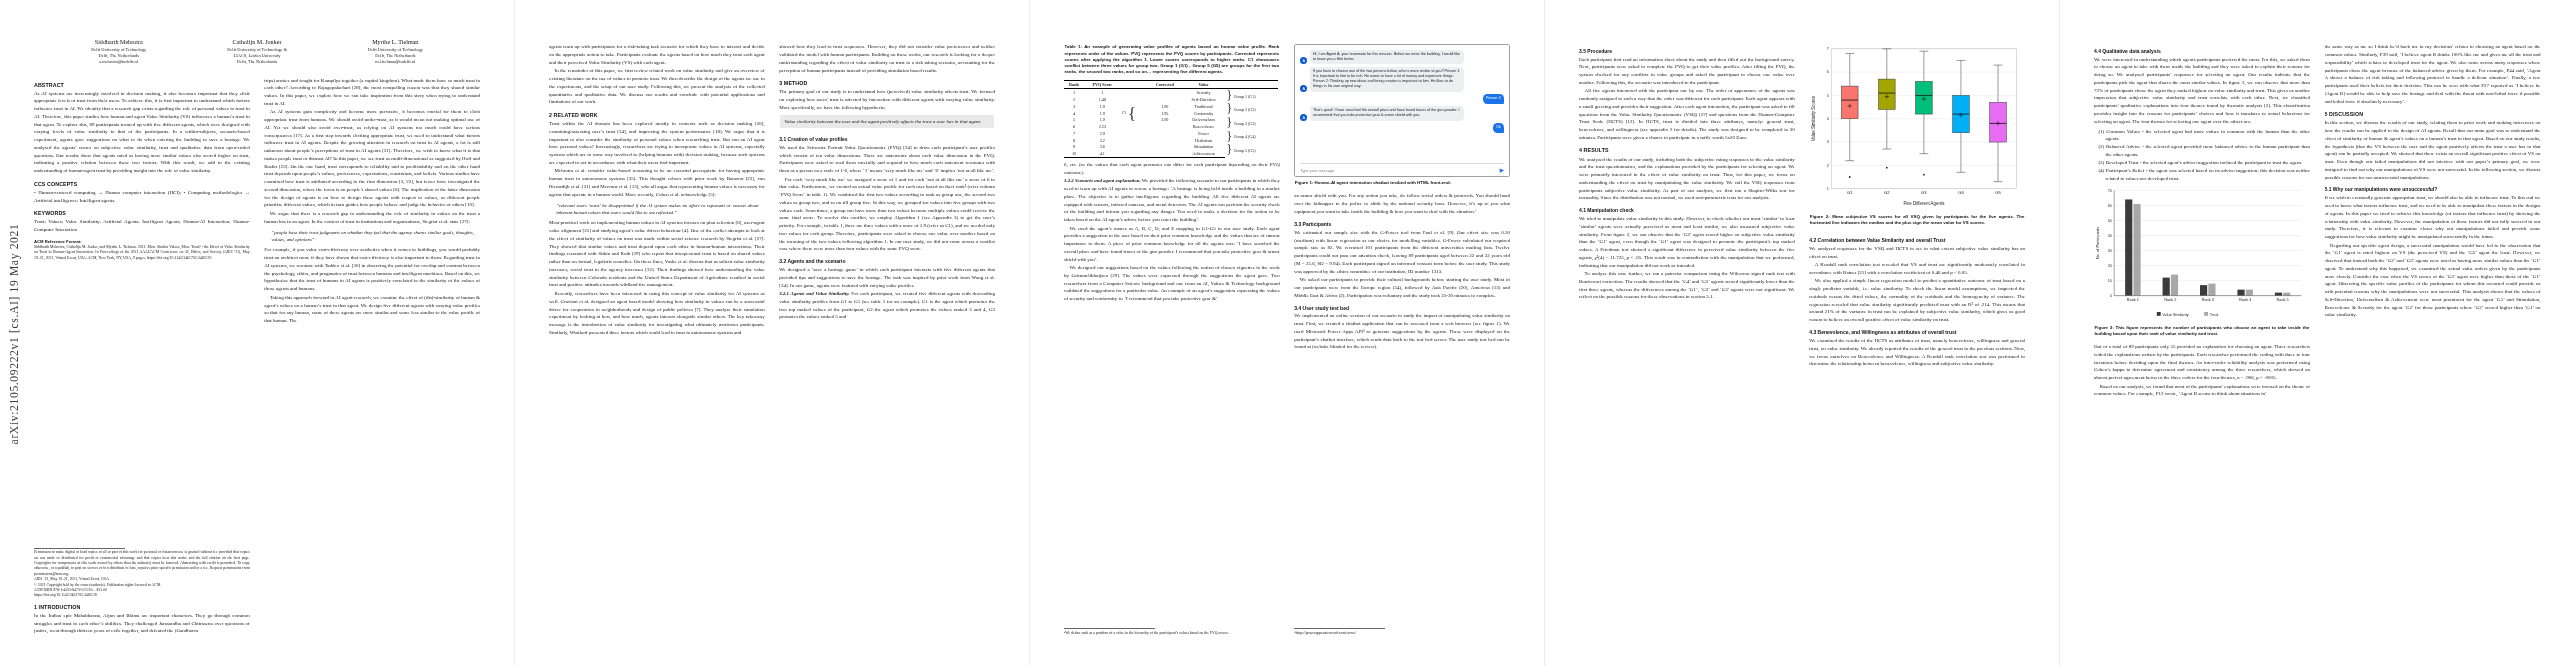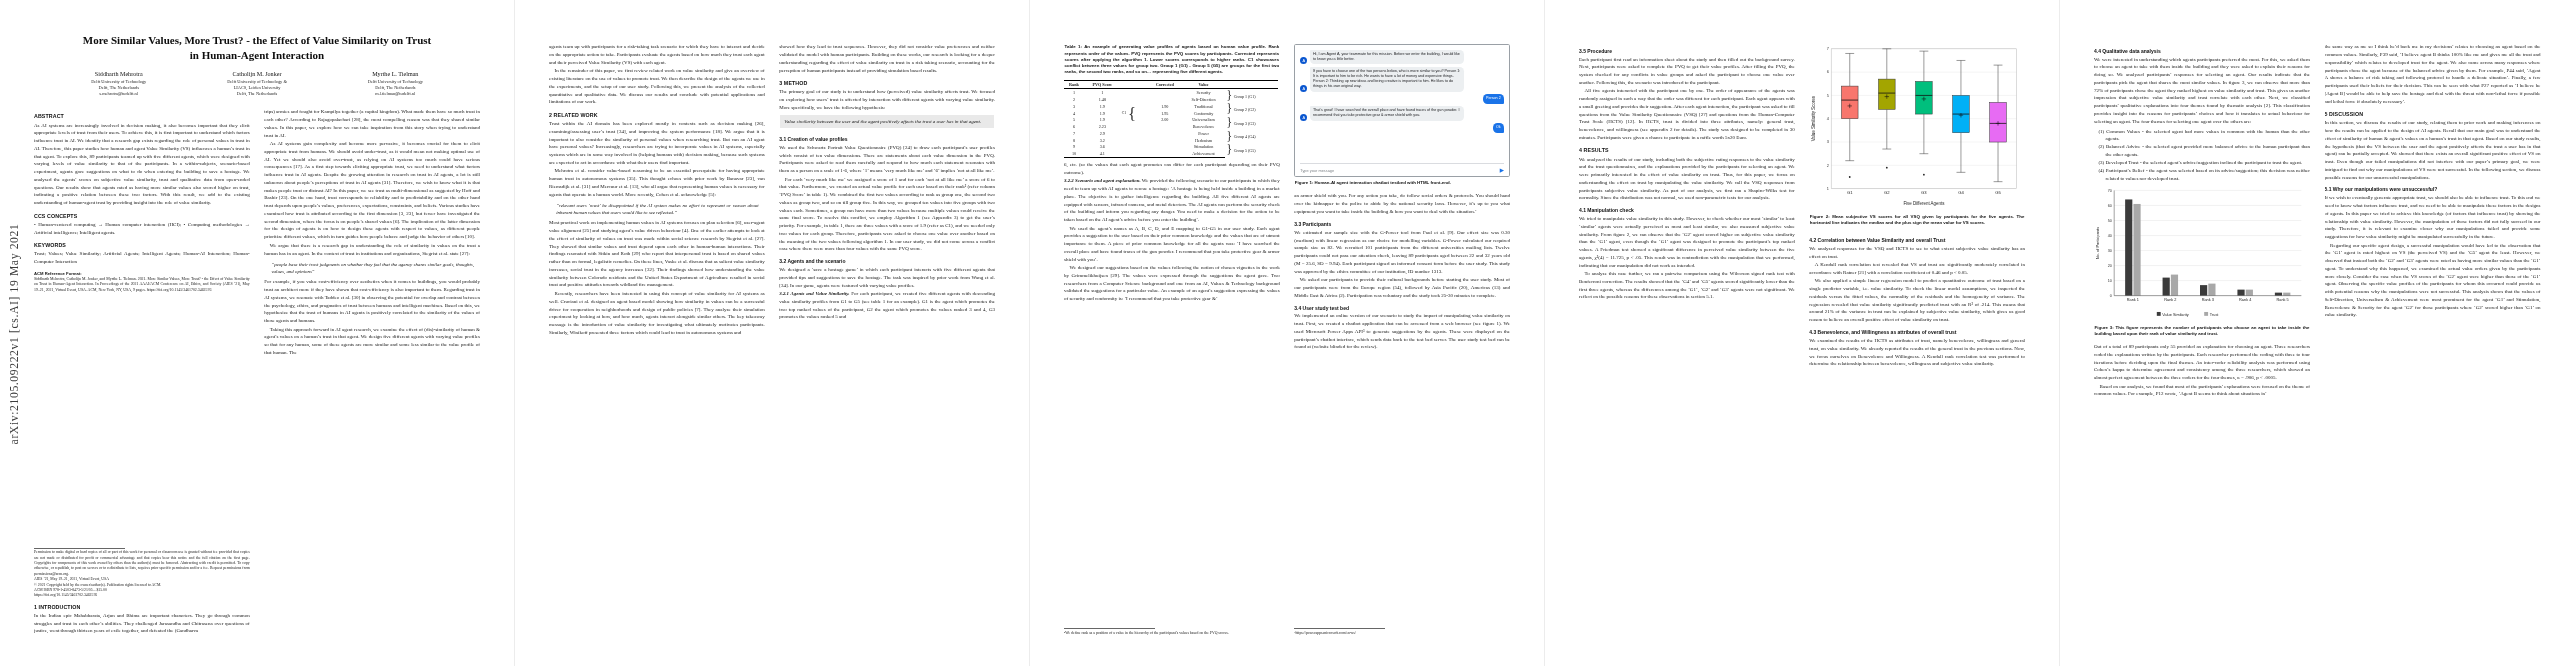--- a/index.html
+++ b/index.html
@@ -59,21 +59,20 @@
   svg text { font-family:"Liberation Sans",sans-serif; }
 </style>
 </head>
 <body>
 
 <div id="paper-root">
 
   <div class="page first" id="page-1">
     <div class="watermark">arXiv:2105.09222v1  [cs.AI]  19 May 2021</div>
     <div class="p1-header">
-      <div class="title">More Similar Values, More Trust? - the Effect of Value Similarity on Trust in Human-Agent Interaction</div>
       <div class="authors" id="authors">
           <div class="author">
             <div class="author-name">Siddharth Mehrotra</div>
             <div class="author-line">Delft University of Technology</div>
             <div class="author-line">Delft, The Netherlands</div>
             <div class="author-line">s.mehrotra@tudelft.nl</div>
           </div>
           <div class="author">
             <div class="author-name">Catholijn M. Jonker</div>
             <div class="author-line">Delft University of Technology &amp;</div>

